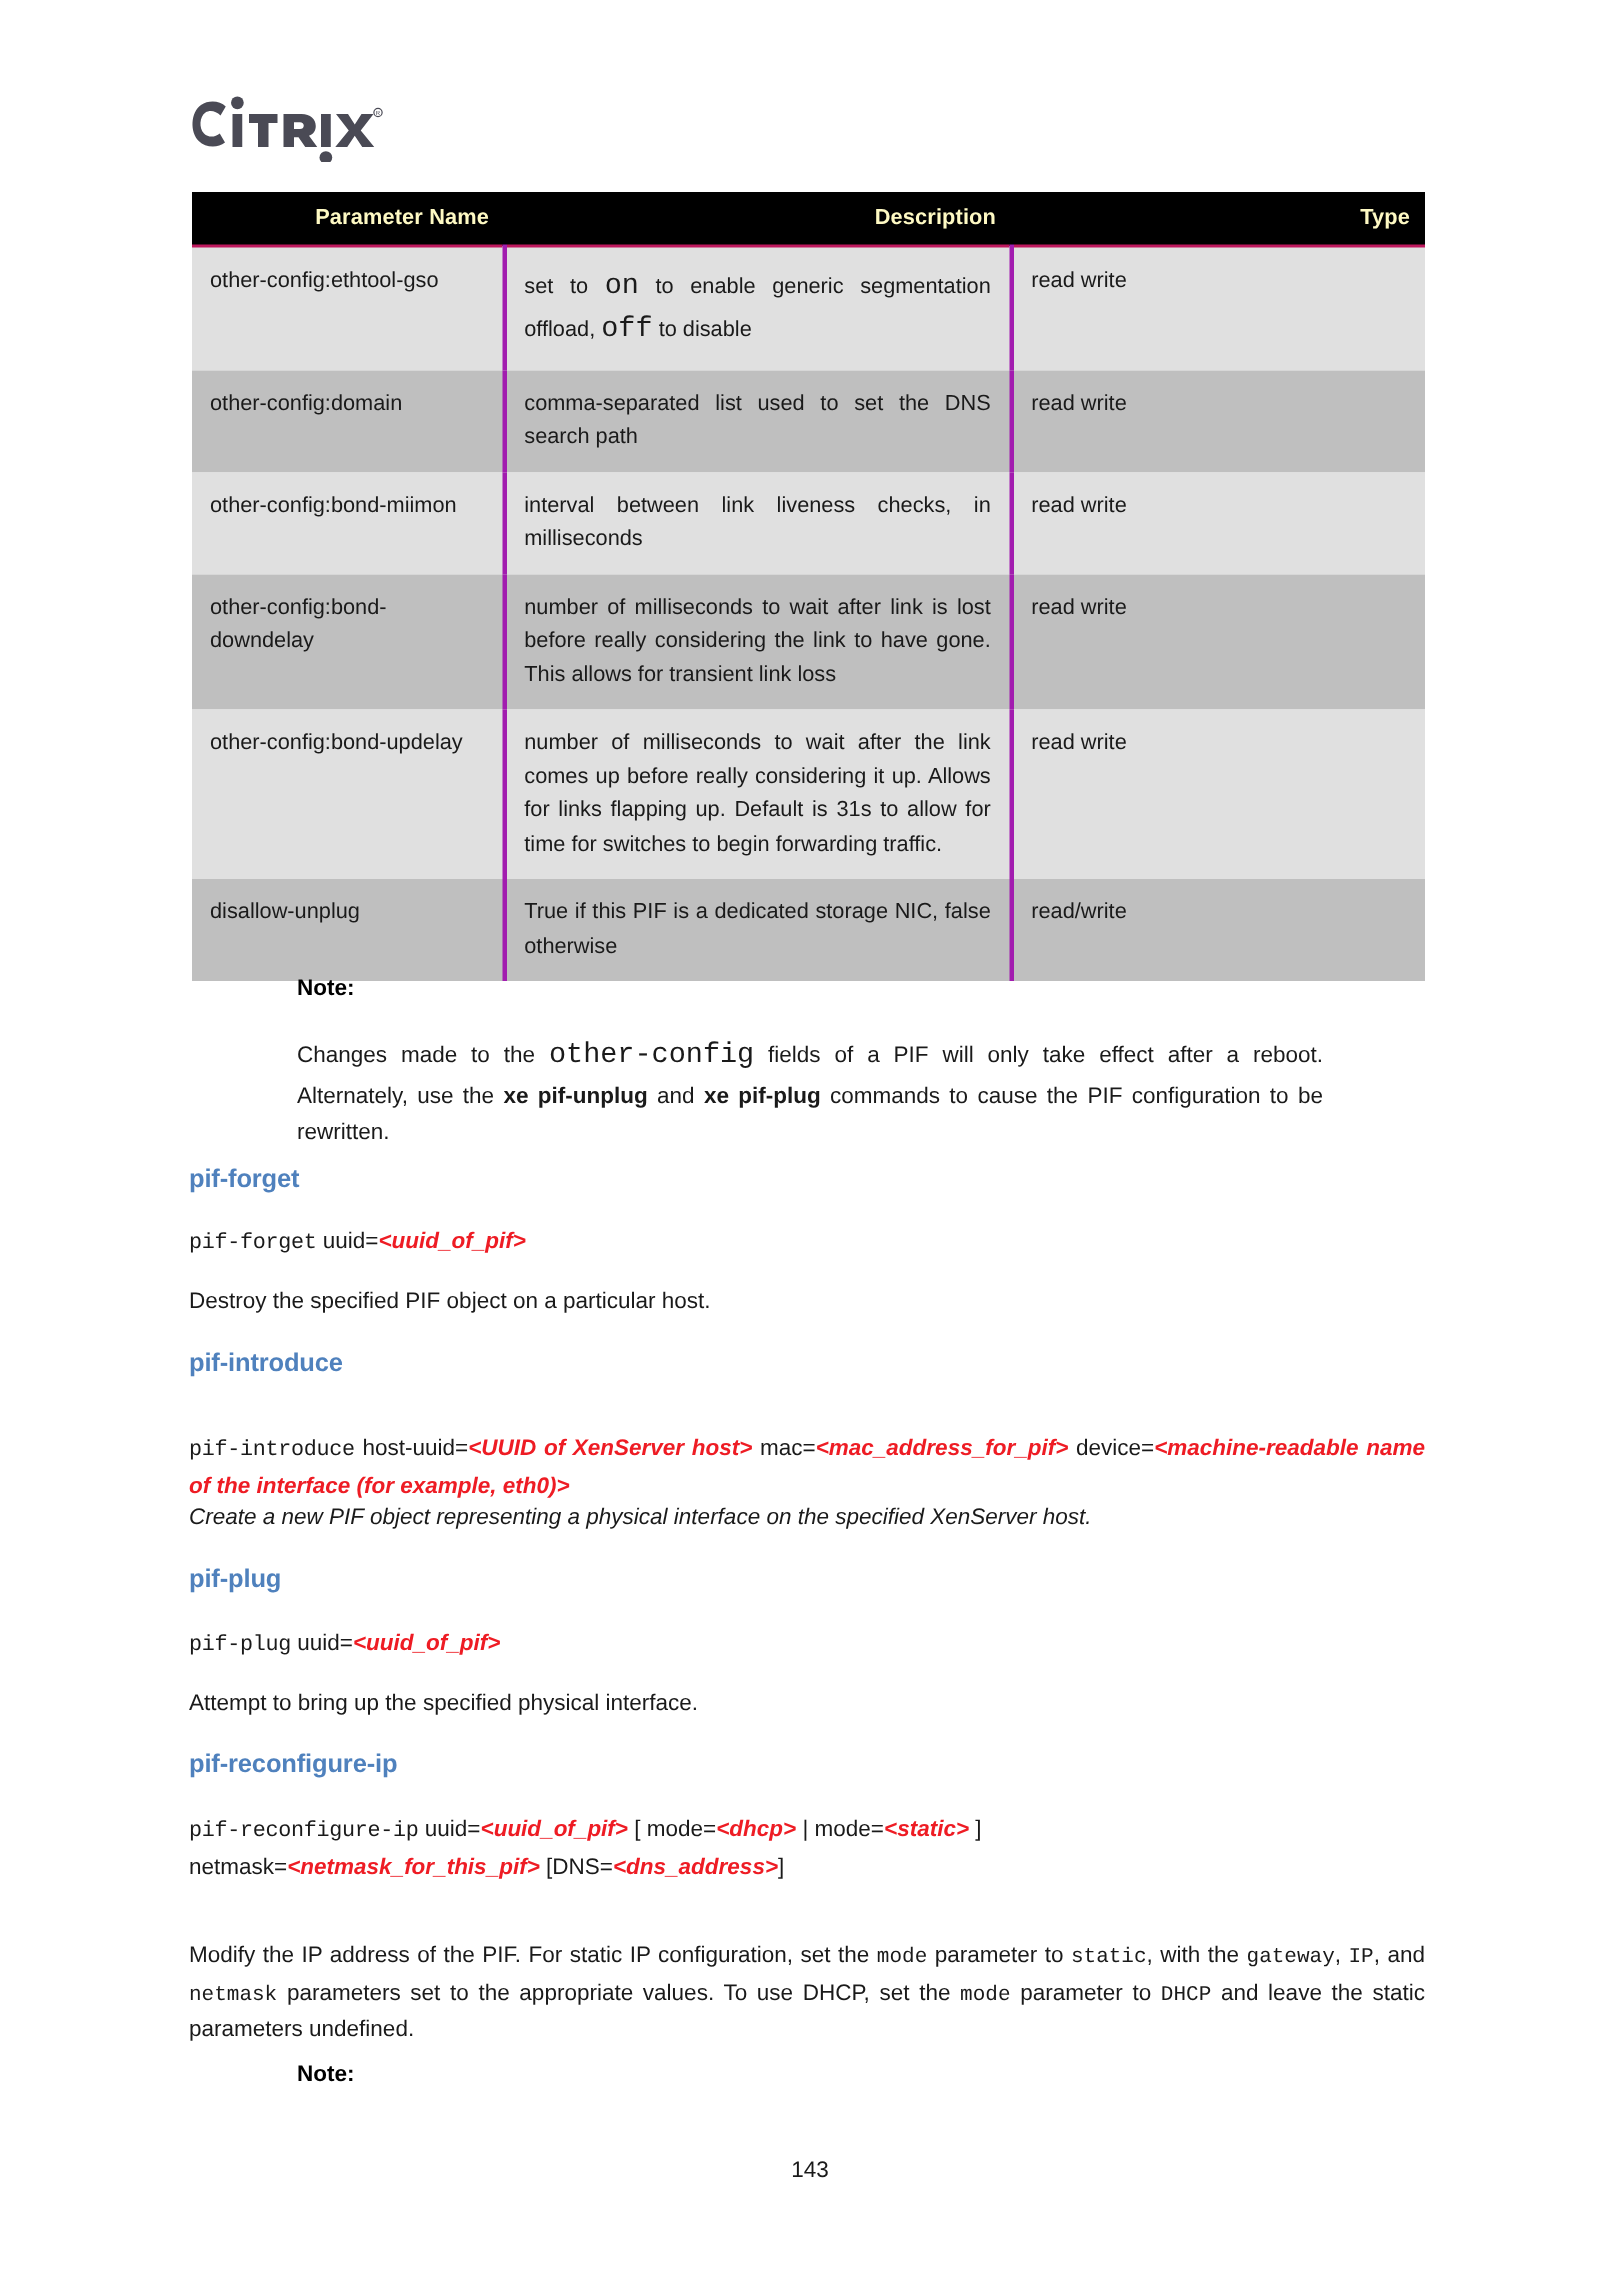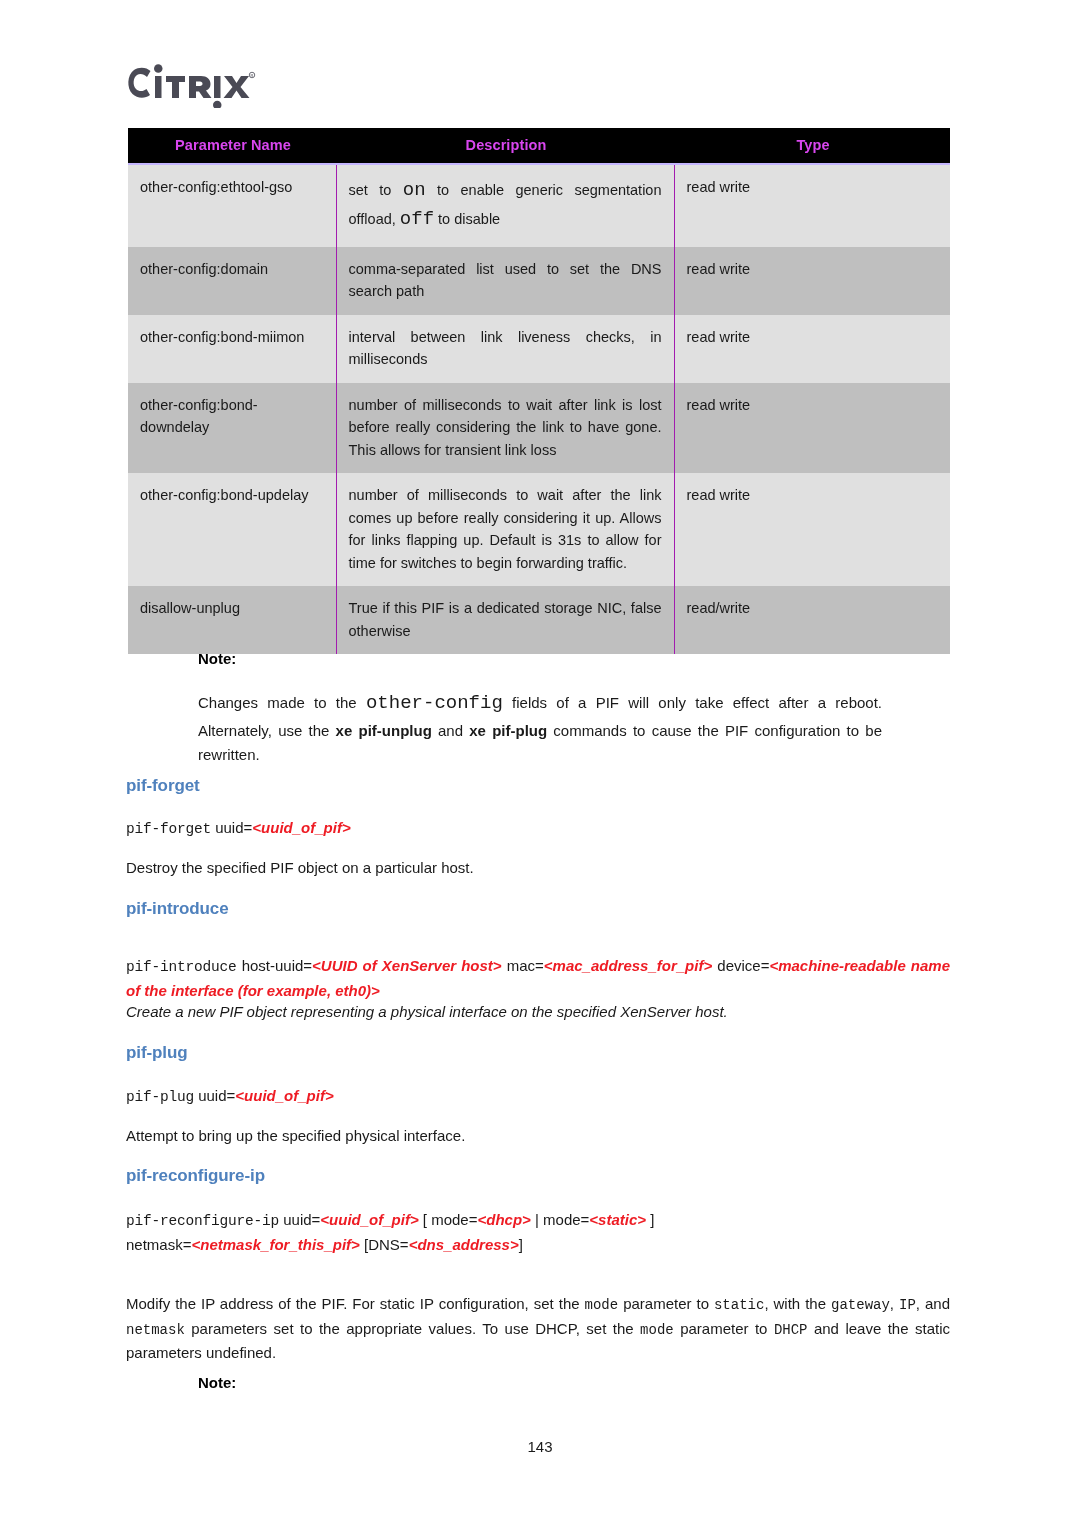--- a/index.html
+++ b/index.html
@@ -40,35 +40,35 @@
     width: 822px;
     border-collapse: collapse;
     table-layout: fixed;
   }
   .param-table col.c1 { width: 208px; }
   .param-table col.c2 { width: 338px; }
   .param-table col.c3 { width: 276px; }
 
   .param-table thead th {
     background: #000000;
-    color: #d946ef;
+    color: #fef9c3;
     font-size: 14.5px;
     font-weight: bold;
-    text-align: center;
+    text-align: right;
     padding: 9px 10px 10px 12px;
-    border-bottom: 2px solid #c4b5fd;
+    border-bottom: 2px solid #be185d;
     vertical-align: middle;
     letter-spacing: 0.1px;
   }
   .param-table tbody td {
     font-size: 14.5px;
     padding: 11px 12px 12px 12px;
     vertical-align: top;
     line-height: 1.55;
-    border-right: 1px solid #a21caf;
+    border-right: 3px solid #a21caf;
   }
   .param-table tbody td:last-child { border-right: none; }
   .param-table tbody tr.light td { background: #e0e0e0; }
   .param-table tbody tr.dark  td { background: #bfbfbf; }
   .param-table tbody td.desc { text-align: justify; text-justify: inter-word; }
   .param-table tbody td.name,
   .param-table tbody td.type { white-space: normal; }
   code.m {
     font-family: "Liberation Mono", monospace;
     font-size: 19px;

